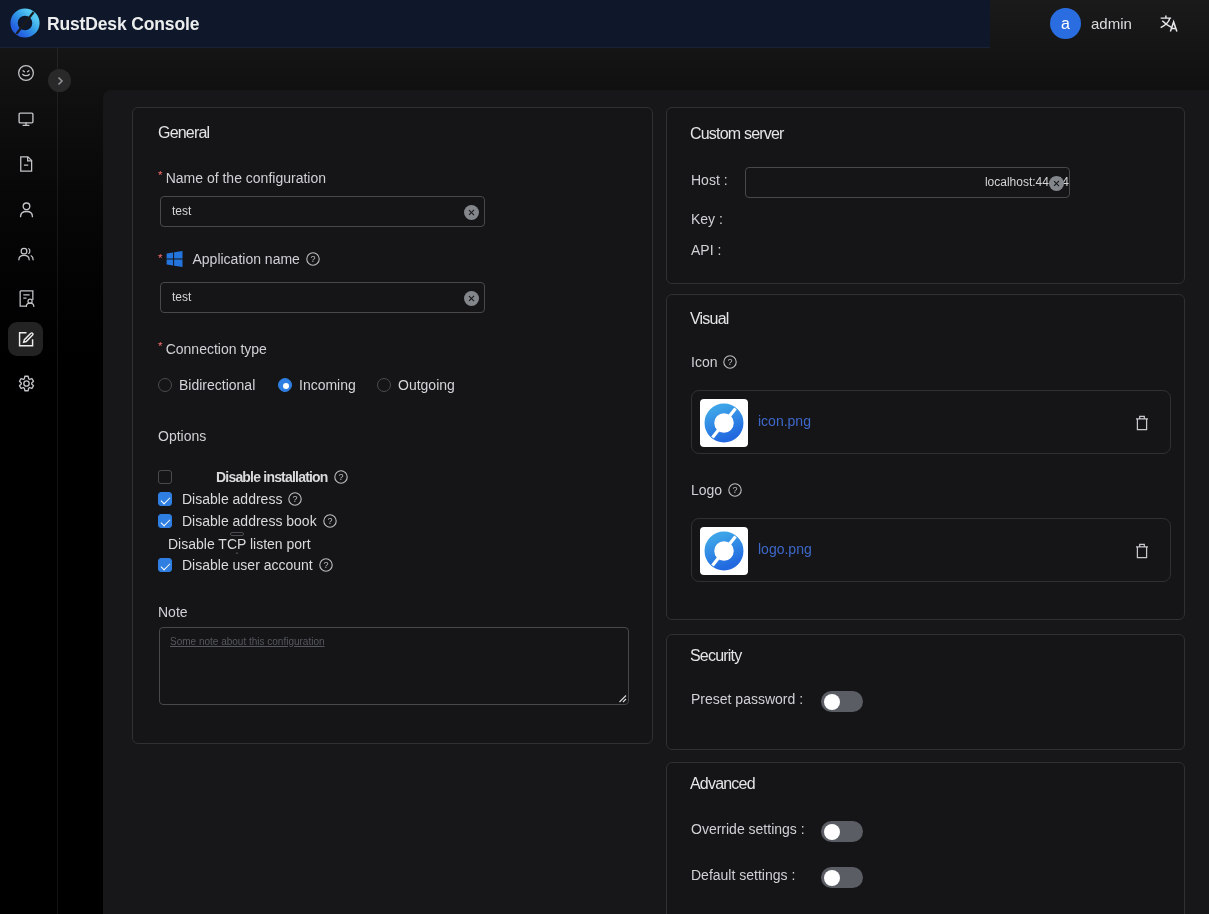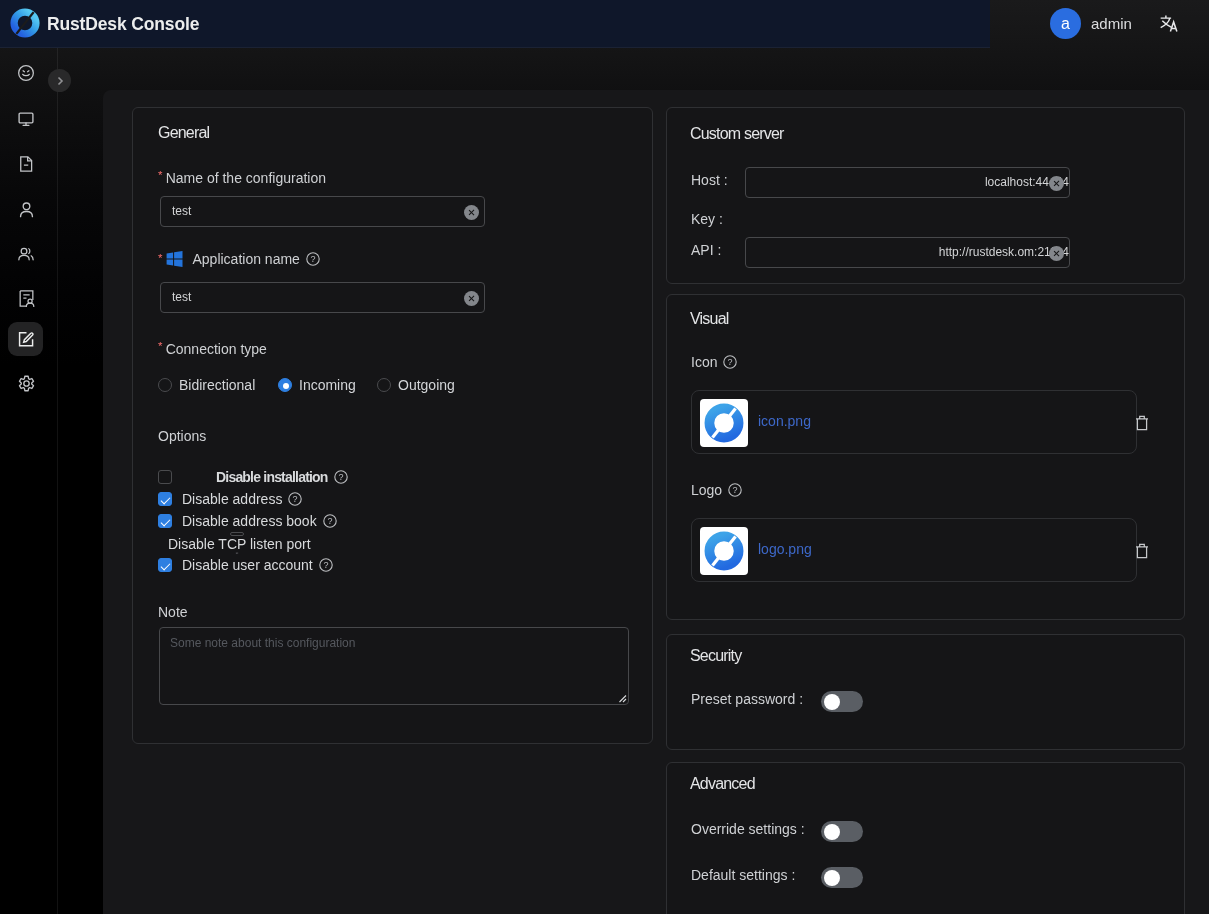--- a/index.html
+++ b/index.html
@@ -48,21 +48,21 @@
 .cbrow { position:absolute; left:25px; height:22px; display:flex; align-items:center; }
 .cb { width:14px; height:14px; border:1px solid #4a4b4e; border-radius:3px; background:transparent; }
 .cb.on { background:#2e7fe1; border-color:#2e7fe1; position:relative; }
 .cb.on:after { content:""; position:absolute; left:4px; top:1.5px; width:4px; height:8px;
   border:solid #fff; border-width:0 1.6px 1.6px 0; transform:rotate(45deg); }
 .cbrow .ct { margin-left:10px; margin-right:6px; font-size:14px; color:#d8dadc; }
 
 .sw { position:absolute; width:42px; height:21px; border-radius:11px; background:#5a5e64; }
 .sw:after { content:""; position:absolute; left:2.5px; top:2.5px; width:16px; height:16px; border-radius:50%; background:#fff; }
 
-.upbox { position:absolute; left:24px; width:446px; height:64px; border:1px solid #2f3033; border-radius:8px; }
+.upbox { position:absolute; left:24px; width:480px; height:64px; border:1px solid #2f3033; border-radius:8px; }
 .tile { position:absolute; left:8px; top:8px; width:48px; height:48px; background:#fff; border-radius:4px;
   display:flex; align-items:center; justify-content:center; }
 .fname { position:absolute; left:66px; top:22px; font-size:14px; color:#3d68c9; }
 .trash { position:absolute; left:443px; top:24px; }
 .chip { position:absolute; background:#2f3134; border-radius:3px; height:21px; font-family:"Liberation Mono", monospace;
   font-size:12px; color:#ced1d5; line-height:21px; padding:0 3px 0 4px; }
 </style>
 </head>
 <body>
 
@@ -223,34 +223,33 @@
       <span class="cb on"></span>
       <span class="ct">Disable user account</span>
       <svg class="q" viewBox="0 0 14 14">
         <circle cx="7" cy="7" r="6.2" fill="none" stroke="#bcbec1" stroke-width="1.1"></circle>
         <text x="7" y="10.2" text-anchor="middle" font-size="9" fill="#bcbec1" font-family="Liberation Sans">?</text>
       </svg>
     </div>
 
   <div class="lbl" style="position:absolute;left:25px;top:496px;">Note</div>
   <div style="position:absolute;left:26px;top:519px;width:470px;height:78px;border:1px solid #47484b;border-radius:4px;">
-    <div style="position:absolute;left:10px;top:8px;font-size:12px;color:#55585e;">Some note about this configuration</div>
+    <div style="position:absolute;left:10px;top:8px;font-size:10px;color:#55585e;text-decoration:underline;">Some note about this configuration</div>
     <svg style="position:absolute;right:1px;bottom:1px;" width="9" height="9" viewBox="0 0 9 9" stroke="#d8dadc" stroke-width="1.1">
         <path d="M1.5 8 L8 1.5 M5 8 L8 5"></path>
       </svg>
   </div>
 </div>
 
 <div class="card" style="left:666px;top:107px;width:519px;height:177px;text-align:right;">
   <div class="ctitle" style="position:absolute;left:23px;top:17px;">Custom server</div>
   <div class="lbl" style="position:absolute;left:24px;top:64px;">Host :</div>
   <div class="inp" style="left:78px;top:59px;">localhost:44444<span class="clear"></span></div>
   <div class="lbl" style="position:absolute;left:24px;top:103px;">Key :</div>
   <div class="lbl" style="position:absolute;left:24px;top:134px;">API :</div>
-  <div class="inp" style="left:78px;top:129px;">http://rustdesk.om:21114<span class="clear"></span></div>
 </div>
 
 <div class="card" style="left:666px;top:294px;width:519px;height:326px;">
   <div class="ctitle" style="position:absolute;left:23px;top:15px;">Visual</div>
   <div style="position:absolute;left:24px;top:59px;display:flex;align-items:center;">
       <span class="lbl">Icon</span>
     <svg class="q" style="margin-left:6px;" viewBox="0 0 14 14">
         <circle cx="7" cy="7" r="6.2" fill="none" stroke="#bcbec1" stroke-width="1.1"></circle>
         <text x="7" y="10.2" text-anchor="middle" font-size="9" fill="#bcbec1" font-family="Liberation Sans">?</text>
       </svg>

